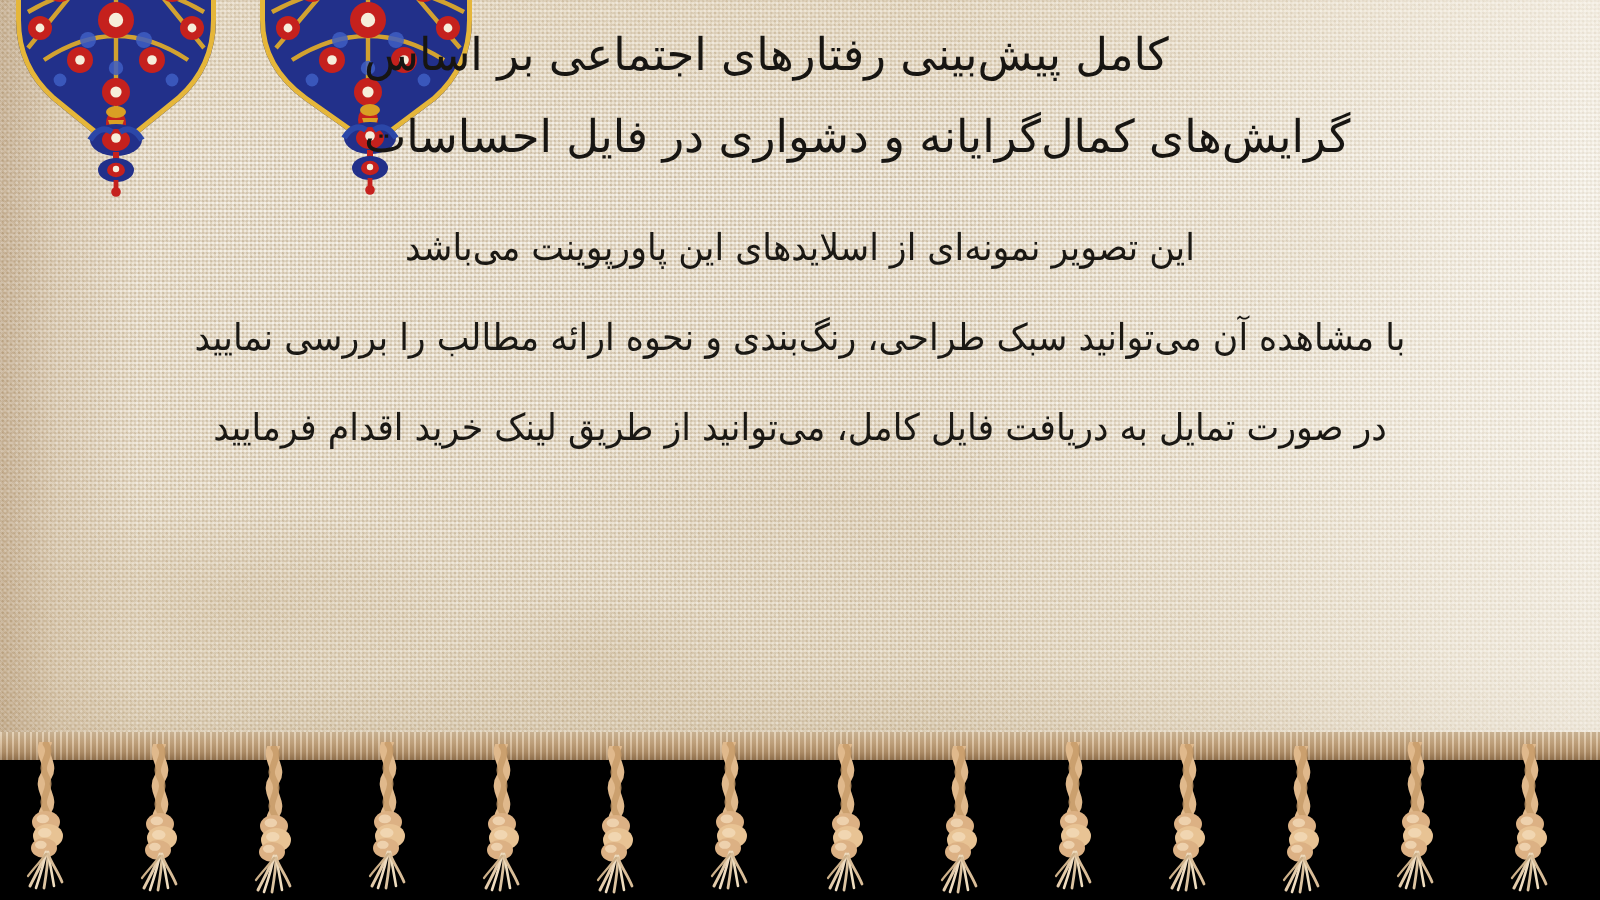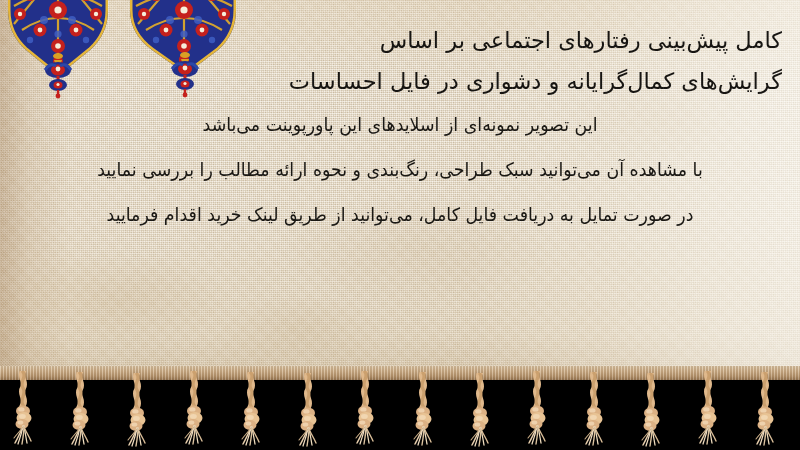--- a/index.html
+++ b/index.html
@@ -96,24 +96,24 @@
   }
 
   
   .text-layer {
     position: absolute;
     left: 0; top: 0;
     width: 800px; height: 378px;
   }
   .title-block {
     position: absolute;
-    top: 20px;
+    top: 8px;
     right: 18px;
     width: 600px;
-    text-align: right;
+    text-align: left;
     direction: rtl;
   }
   .title-line {
     font-family: "DejaVu Sans", "Liberation Sans", sans-serif;
     font-size: 22.5px;
     line-height: 41px;
     color: #171512;
     font-weight: 400;
     letter-spacing: 0px;
     white-space: nowrap;

